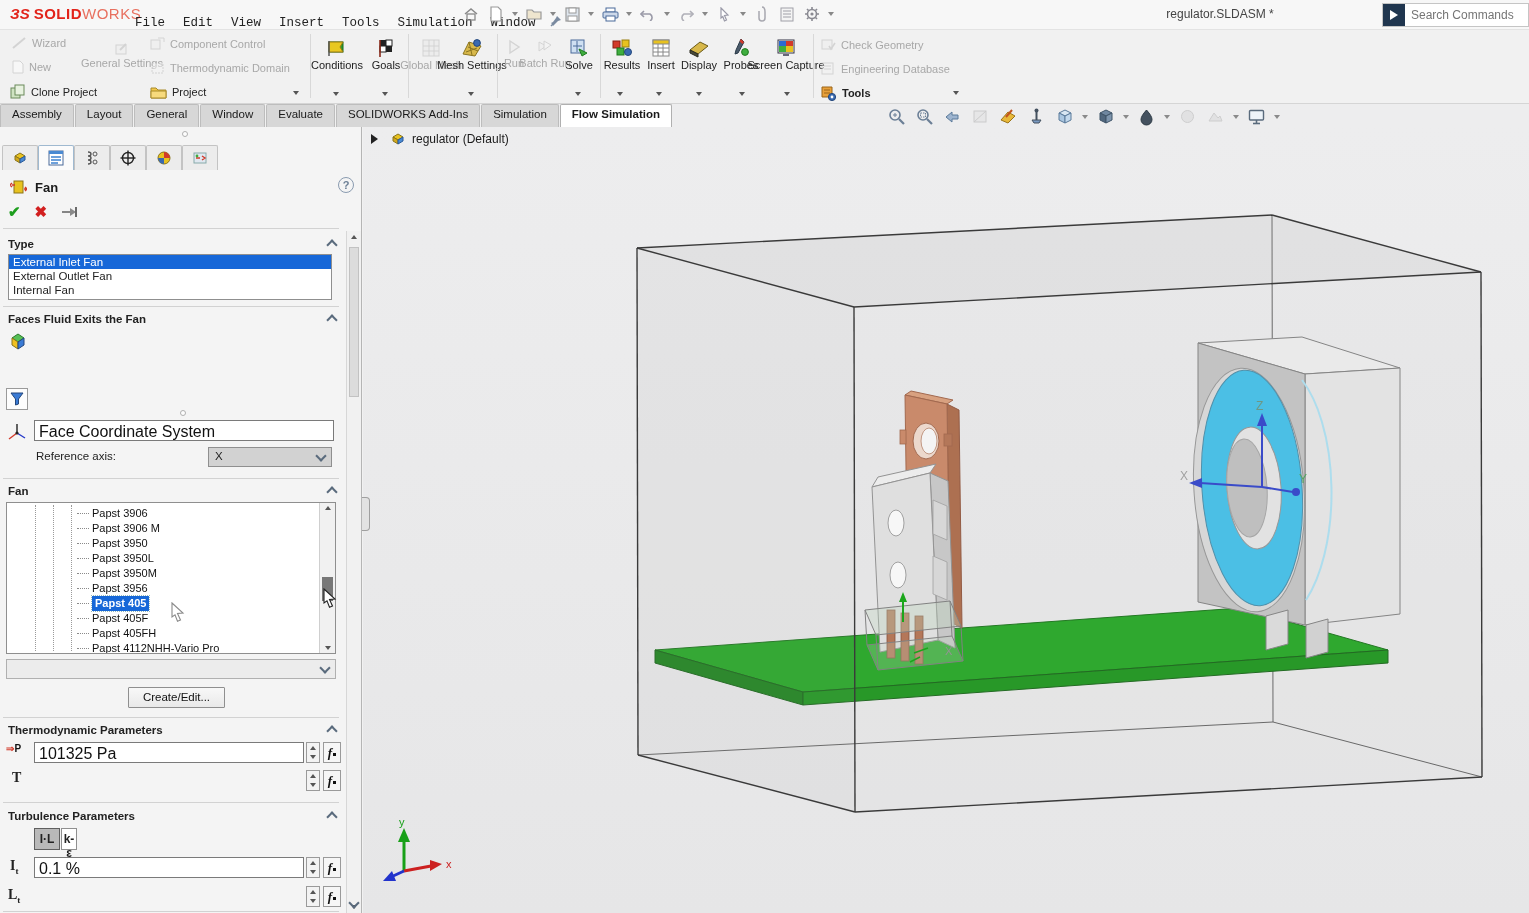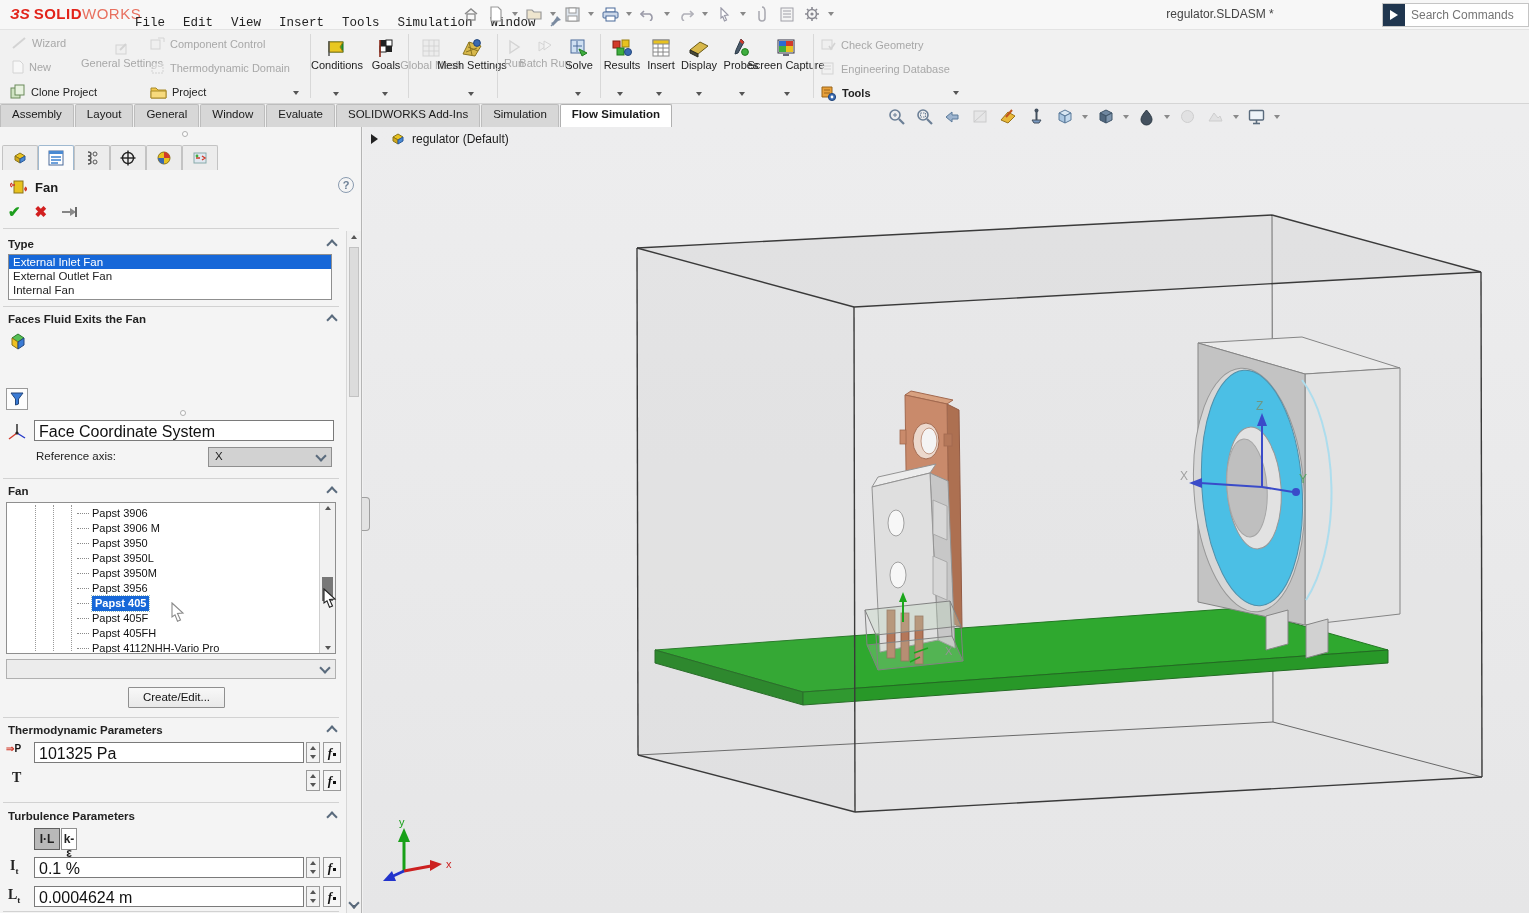--- a/index.html
+++ b/index.html
@@ -800,21 +800,20 @@
     <div class="toggle tog-on" style="left:34px;top:701px;width:26px">I·L</div>
     <div class="toggle tog-off" style="left:61px;top:701px;width:16px">k-ε</div>
     <div class="abs sub-lbl" style="left:10px;top:731px"><span>I</span><sub>t</sub></div>
     <div class="field" style="left:34px;top:730px;width:270px">0.1 %</div>
     <div class="spin" style="left:306px;top:730px">
         <span class="tri-u"></span>
         <span class="tri-d"></span>
       </div>
     <div class="fx-btn" style="left:323px;top:730px"><i>f</i><span class="fx-sq"></span></div>
     <div class="abs sub-lbl" style="left:8px;top:760px"><span>L</span><sub>t</sub></div>
-    <div class="field" style="left:34px;top:759px;width:270px">0.0004624 m</div>
     <div class="spin" style="left:306px;top:759px">
         <span class="tri-u"></span>
         <span class="tri-d"></span>
       </div>
     <div class="fx-btn" style="left:323px;top:759px"><i>f</i><span class="fx-sq"></span></div>
     <div class="pdiv" style="top:784px"></div>
 
     <div class="pscroll">
       <div class="tri-u" style="margin:4px auto 0"></div>
       <div class="pthumb" style="top:16px;height:150px"></div>

